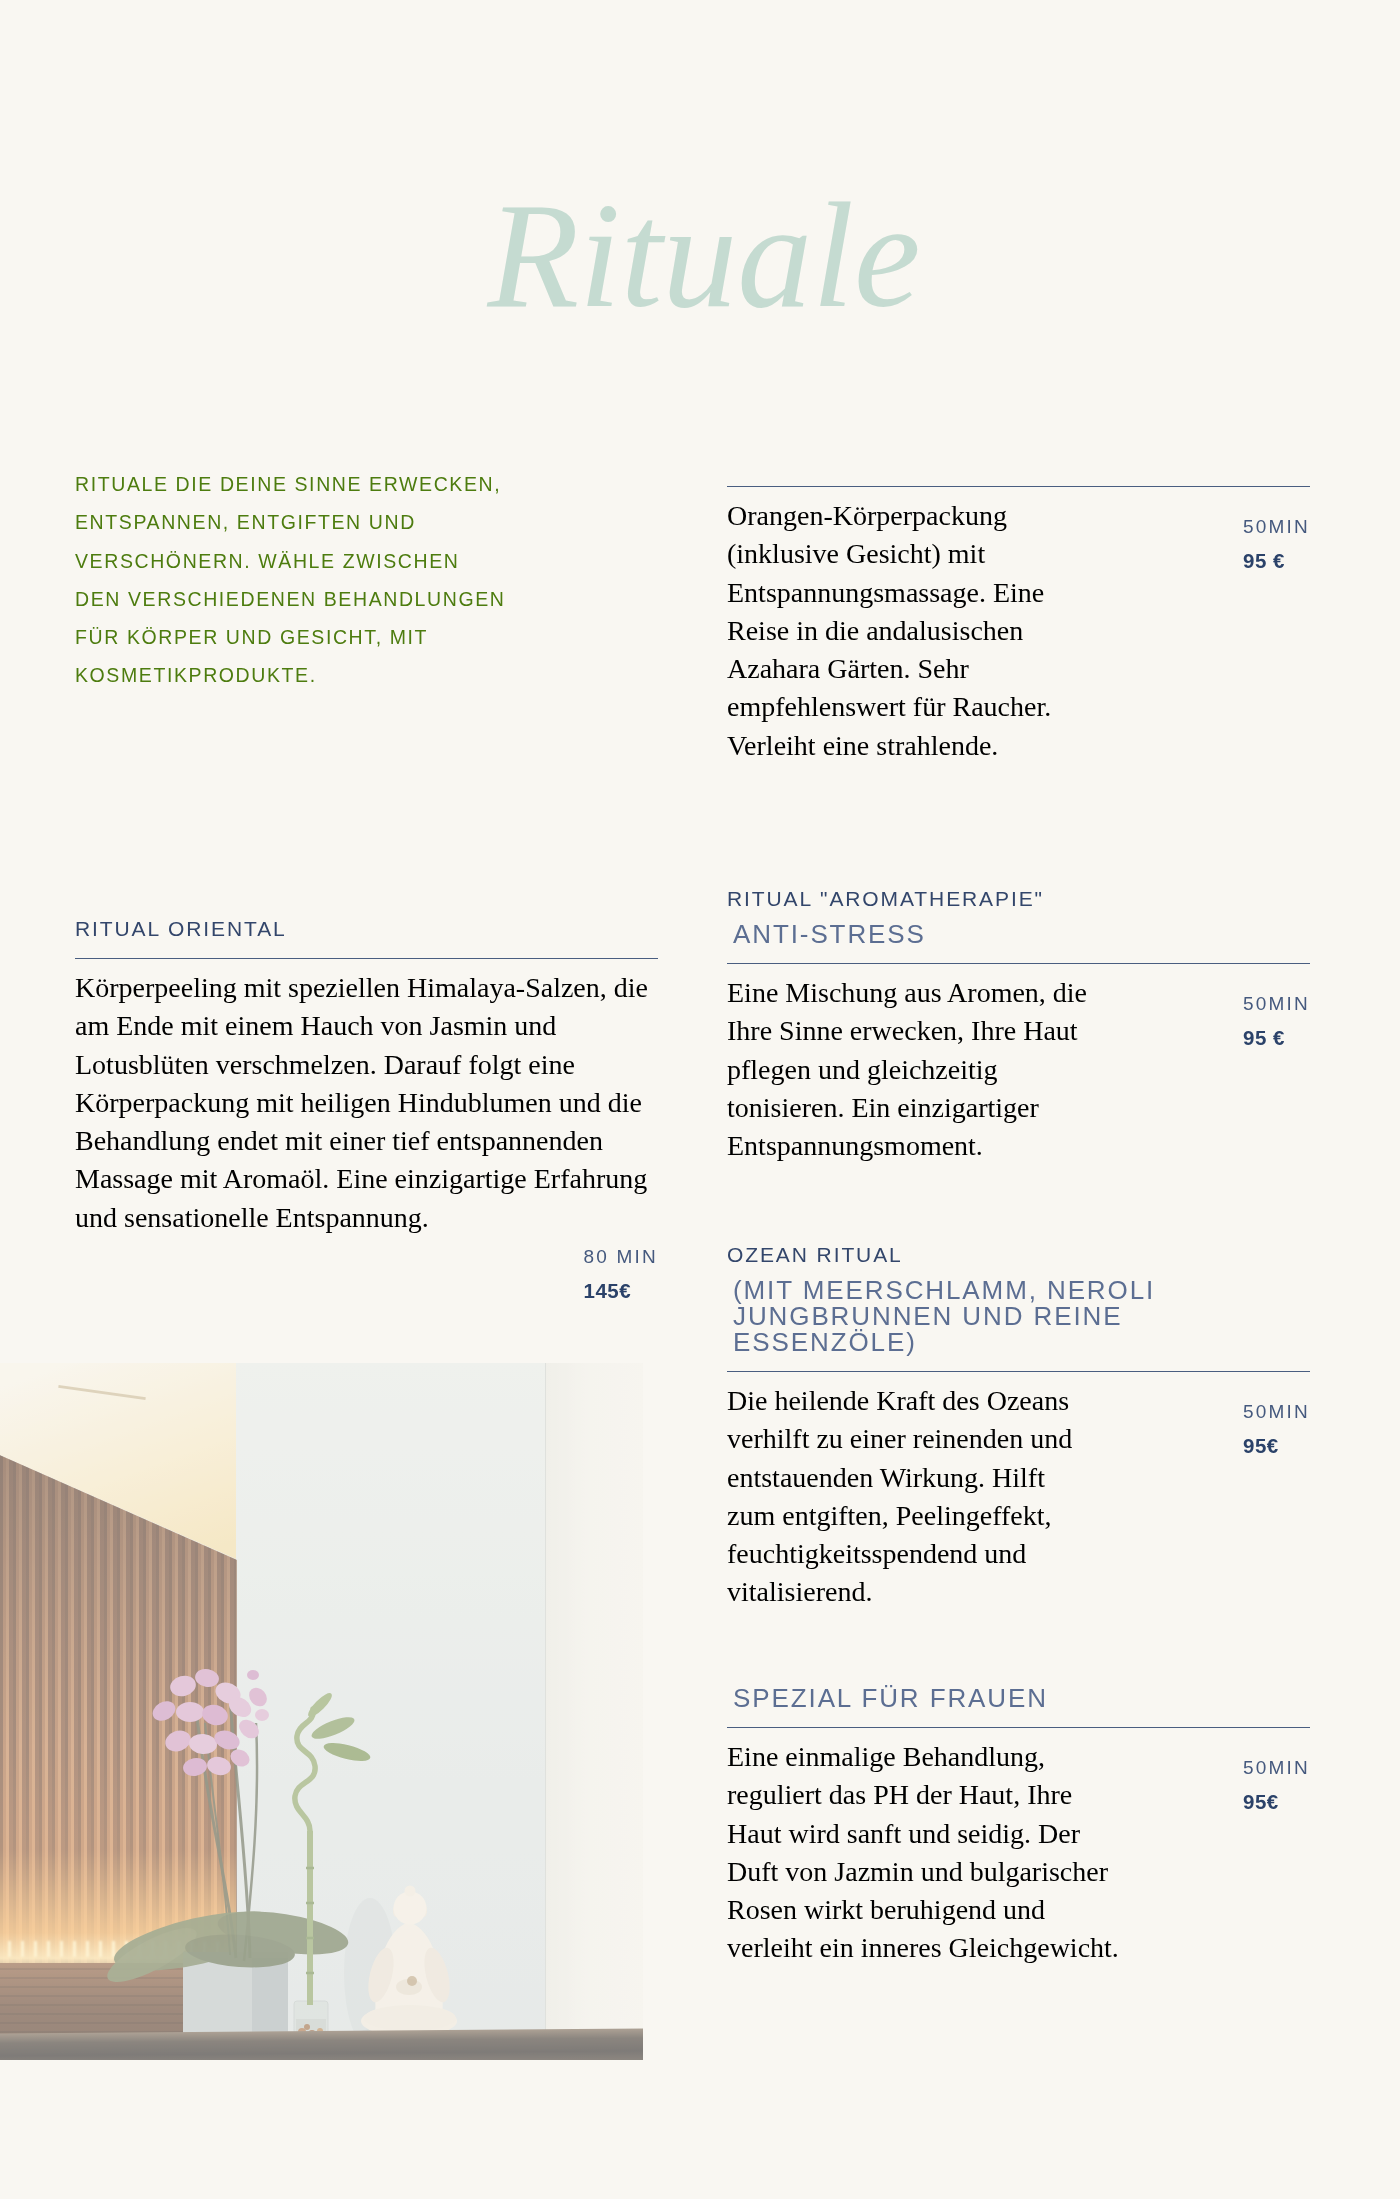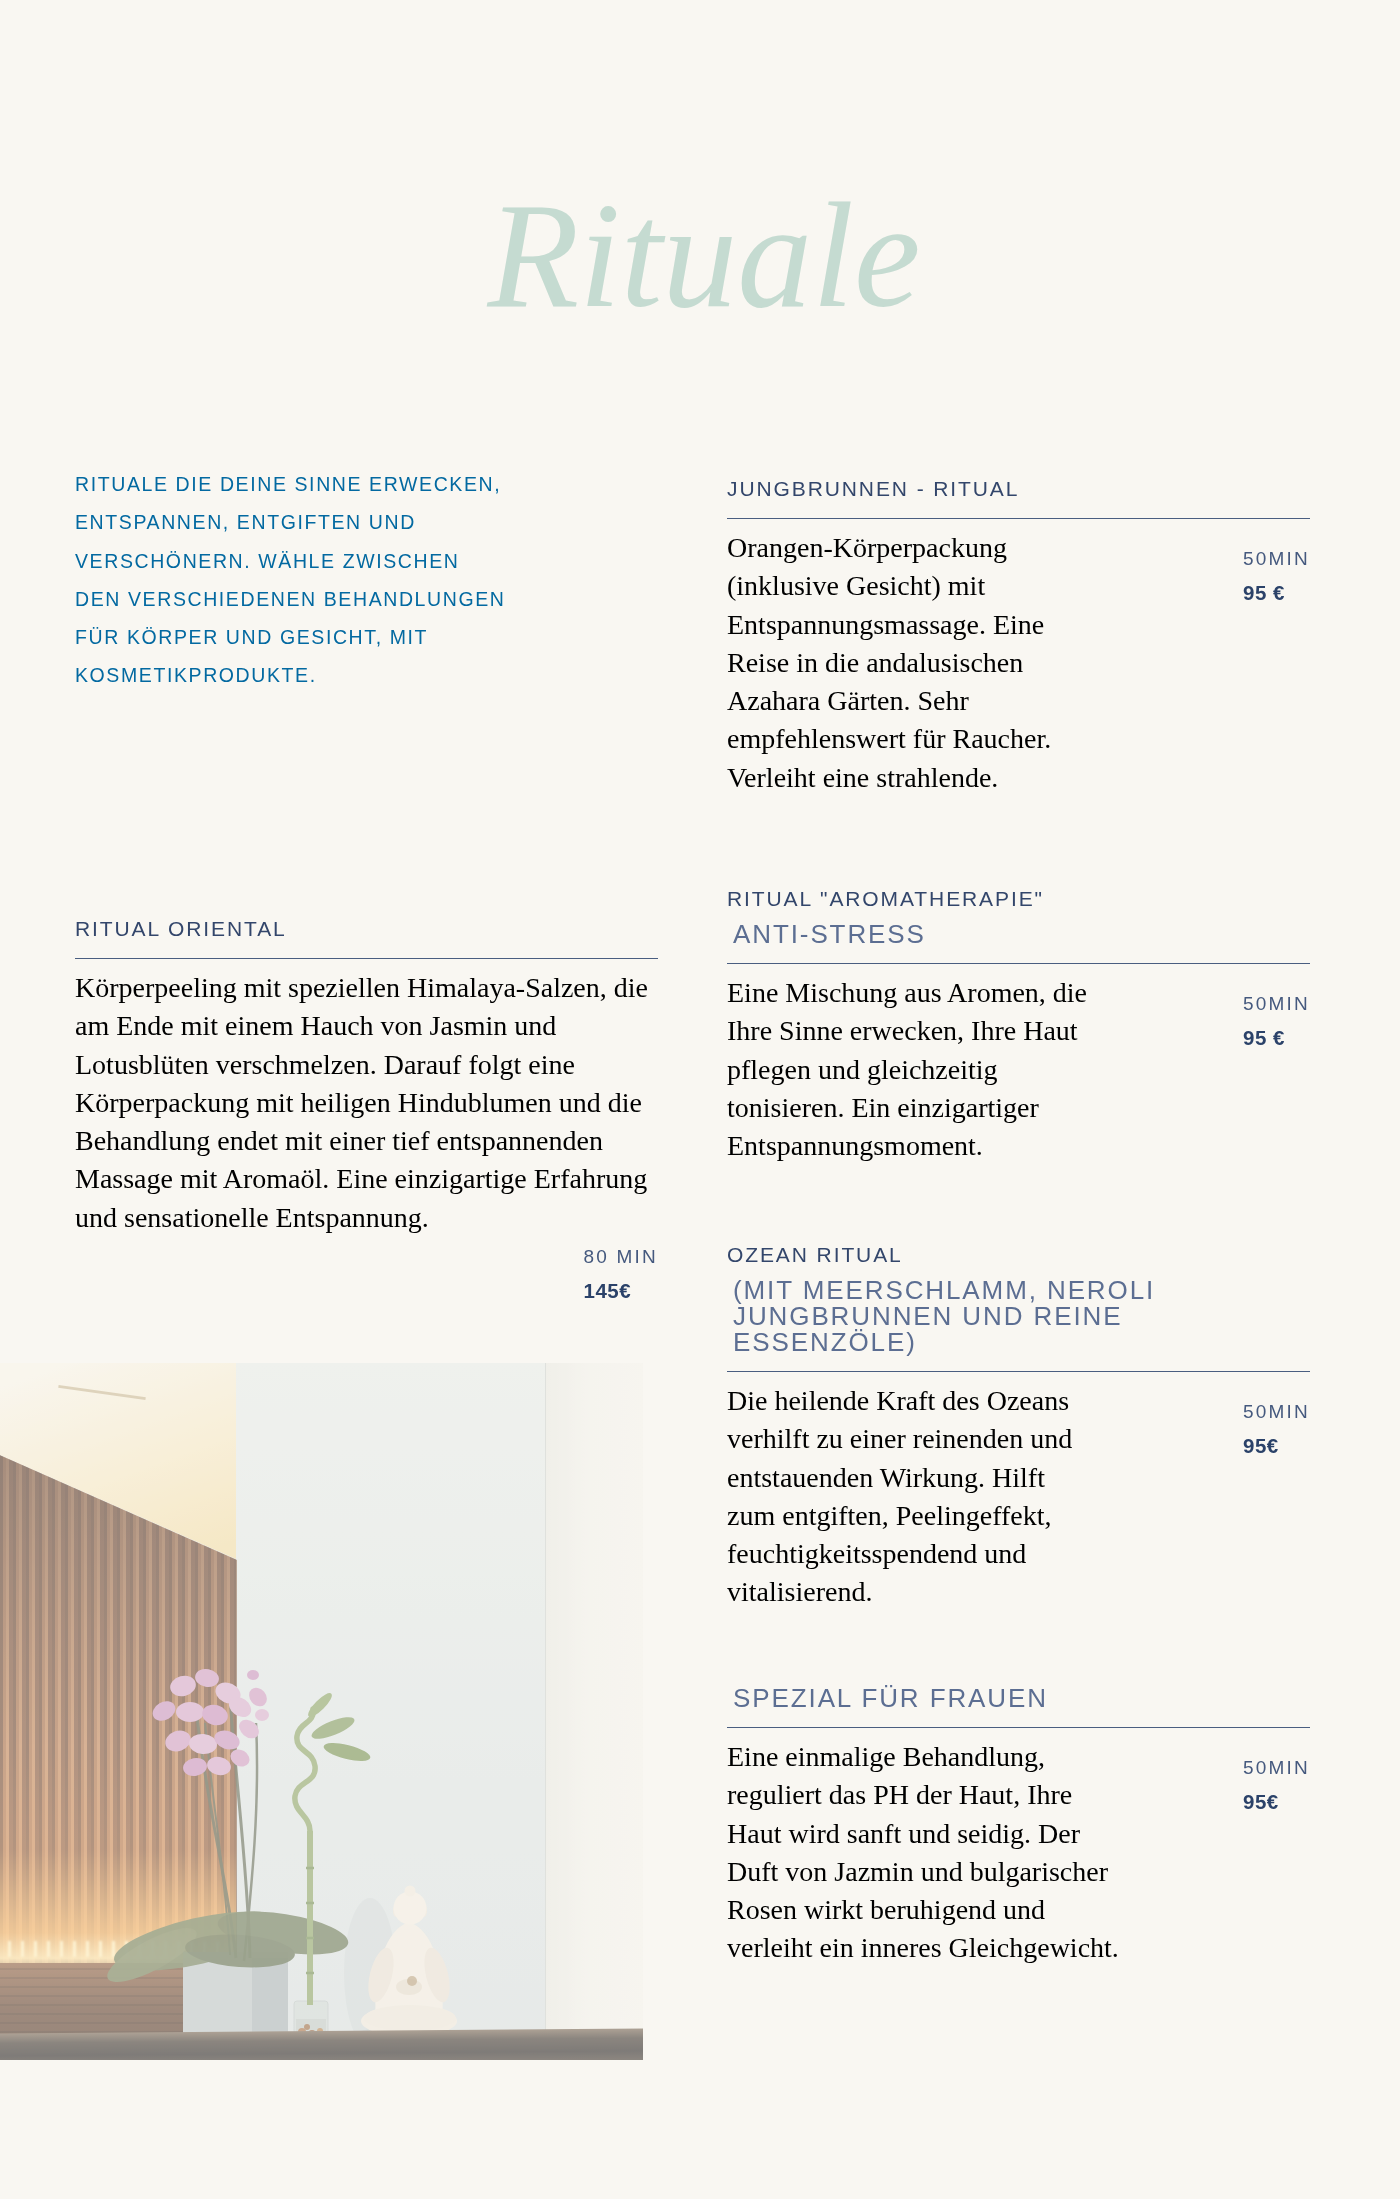--- a/index.html
+++ b/index.html
@@ -12,21 +12,21 @@
   .title{
     position:absolute;left:4px;top:180px;width:100%;margin:0;
     text-align:center;
     font-family:"Liberation Serif",serif;font-style:italic;font-weight:400;
     font-size:150px;line-height:150px;color:#c5dbd1;letter-spacing:0;
   }
   
   .intro{
     position:absolute;left:75px;top:465px;width:605px;
     font-size:19.5px;line-height:38.3px;letter-spacing:1.6px;
-    color:#0369a1;font-weight:500;
+    color:#4d7c0f;font-weight:500;
   }
   
   .svc{position:absolute;width:583px;}
   .svc h2{
     margin:0;padding-top:6px;
     font-size:21px;line-height:26px;letter-spacing:1.9px;
     font-weight:500;color:#33466b;
   }
   .svc h3{
     margin:9px 6px 0;
@@ -104,21 +104,20 @@
 <div class="intro">
   <div>RITUALE DIE DEINE SINNE ERWECKEN,</div>
   <div>ENTSPANNEN, ENTGIFTEN UND</div>
   <div>VERSCHÖNERN. WÄHLE ZWISCHEN</div>
   <div>DEN VERSCHIEDENEN BEHANDLUNGEN</div>
   <div>FÜR KÖRPER UND GESICHT, MIT</div>
   <div>KOSMETIKPRODUKTE.</div>
 </div>
 
 <section class="svc s-jung">
-  <h2>JUNGBRUNNEN - RITUAL</h2>
   <div class="rule"></div>
   <div class="row">
     <p>Orangen-Körperpackung (inklusive Gesicht) mit Entspannungsmassage. Eine Reise in die andalusischen Azahara Gärten. Sehr empfehlenswert für Raucher. Verleiht eine strahlende.</p>
     <div class="meta">
       <div class="dur">50MIN</div>
       <div class="price">95 €</div>
     </div>
   </div>
 </section>
 

